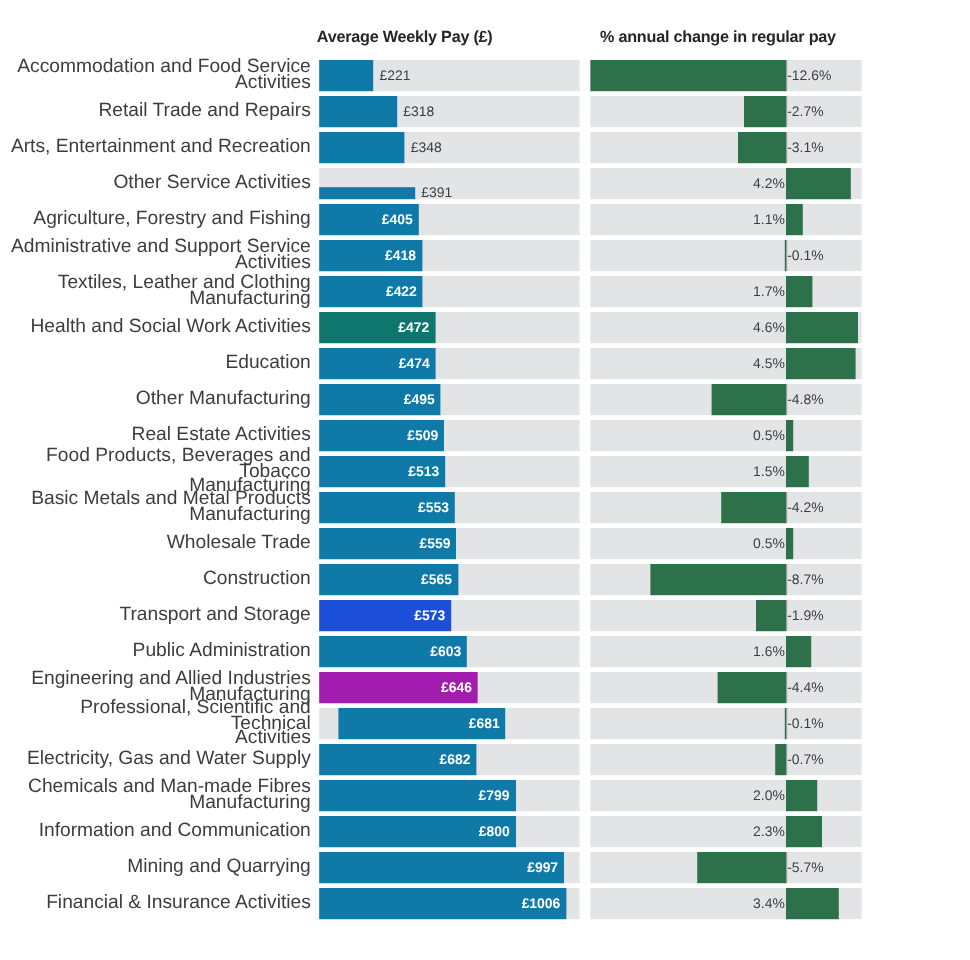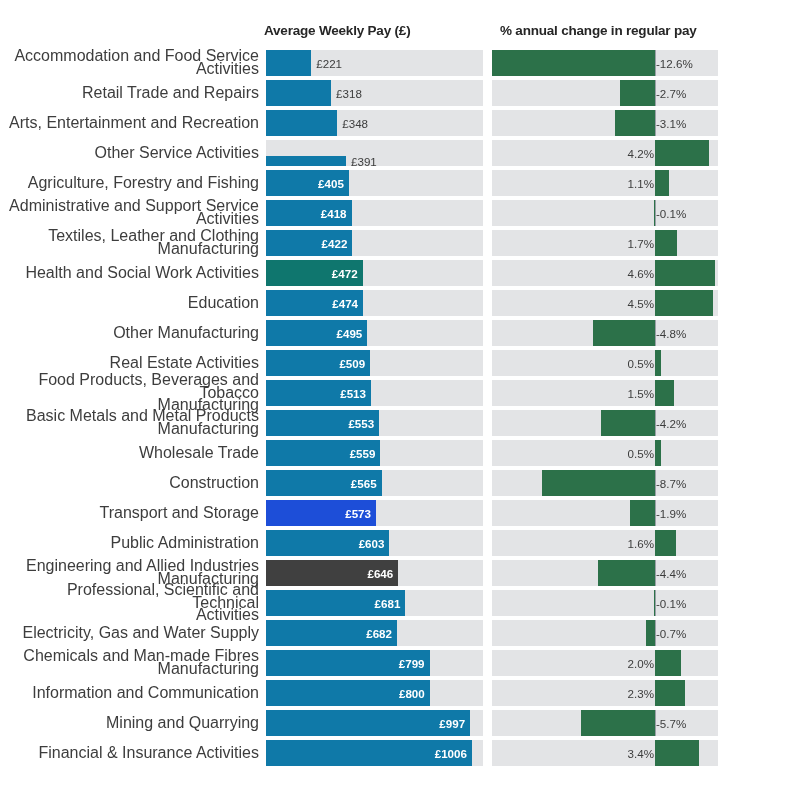--- a/index.html
+++ b/index.html
@@ -334,35 +334,35 @@
         <div class="chg-track">
           <div class="chg-zero" style="left: 163px; background: rgb(154, 160, 166);"></div>
           <div class="chg-bar" style="background: rgb(44, 113, 73); left: 163px; width: 20.7px;"></div>
           <div class="chg-val pos">1.6%</div>
         </div>
       </div>
       <div class="row">
         <div class="cat-label">Engineering and Allied Industries
 Manufacturing</div>
         <div class="pay-track">
-          <div class="pay-bar" style="width: 132.25px; background: #404040;">
+          <div class="pay-bar" style="width: 132.25px; background: #a21caf;">
             <div class="pay-val inside">£646</div>
           </div>
         </div>
         <div class="chg-track">
           <div class="chg-zero" style="left: 163px; background: rgb(154, 160, 166);"></div>
           <div class="chg-bar" style="background: rgb(44, 113, 73); left: 106.08px; width: 56.92px;"></div>
           <div class="chg-val neg">-4.4%</div>
         </div>
       </div>
       <div class="row">
         <div class="cat-label">Professional, Scientific and Technical
 Activities</div>
         <div class="pay-track">
-          <div class="pay-bar" style="width: 139.41px; background: rgb(15, 121, 168);">
+          <div class="pay-bar" style="width: 139.41px; background: rgb(15, 121, 168); margin-left: 16px;">
             <div class="pay-val inside">£681</div>
           </div>
         </div>
         <div class="chg-track">
           <div class="chg-zero" style="left: 163px; background: rgb(154, 160, 166);"></div>
           <div class="chg-bar" style="background: rgb(44, 113, 73); left: 161.5px; width: 1.5px;"></div>
           <div class="chg-val neg">-0.1%</div>
         </div>
       </div>
       <div class="row">

